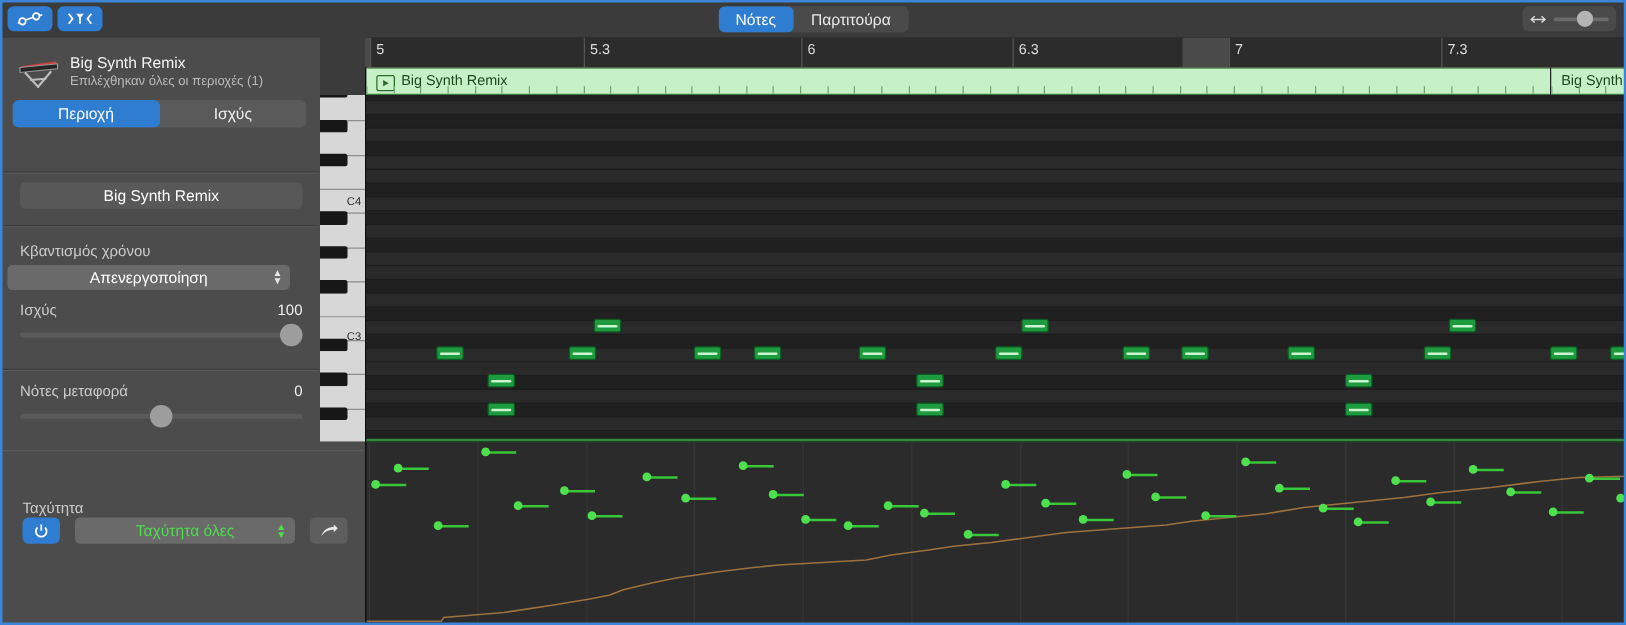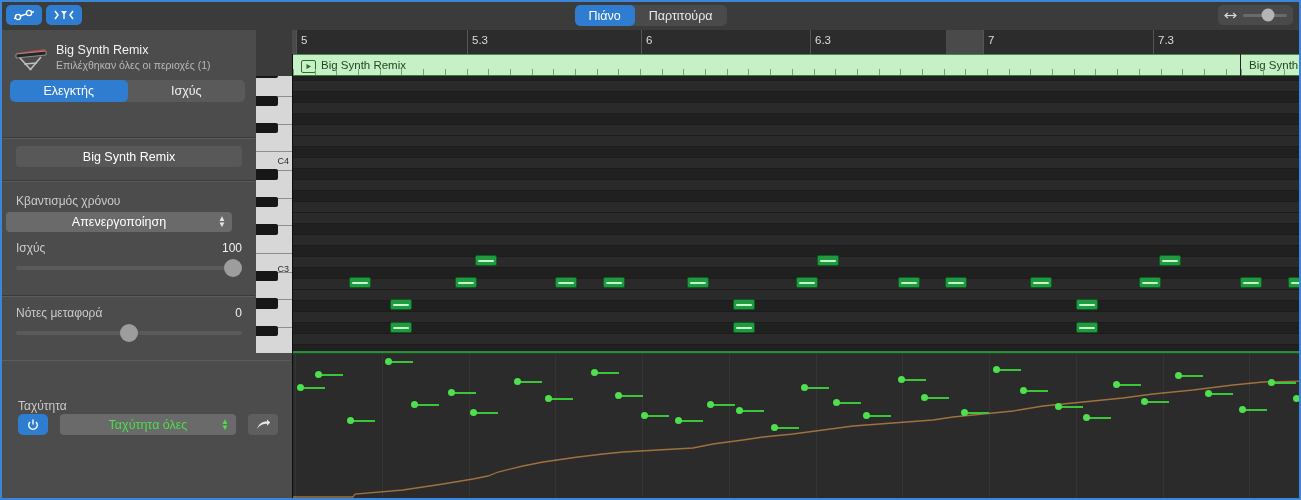--- a/index.html
+++ b/index.html
@@ -480,21 +480,21 @@
     </div>
     <div class="tool-btn b2">
       <svg width="22" height="12" viewBox="0 0 22 12">
         <path d="M2 2 L5 6 L2 10" fill="none" stroke="#fff" stroke-width="1.5"></path>
         <path d="M20 2 L17 6 L20 10" fill="none" stroke="#fff" stroke-width="1.5"></path>
         <path d="M8 2 L14 2 L11.7 5 L11.7 10 L10.3 10 L10.3 5 Z" fill="#fff"></path>
       </svg>
     </div>
 
     <div class="tabs-center">
-      <div class="tabc active">Πιάνο</div>
+      <div class="tabc active">Νότες</div>
       <div class="tabc">Παρτιτούρα</div>
     </div>
 
     <div class="zoom-wrap">
       <svg width="13" height="9" viewBox="0 0 13 9">
         <line x1="1.5" y1="4.5" x2="11.5" y2="4.5" stroke="#d8d8d8" stroke-width="1.2"></line>
         <path d="M3.8 2 L1 4.5 L3.8 7" fill="none" stroke="#d8d8d8" stroke-width="1.2"></path>
         <path d="M9.2 2 L12 4.5 L9.2 7" fill="none" stroke="#d8d8d8" stroke-width="1.2"></path>
       </svg>
       <div class="zoom-track">
@@ -515,21 +515,21 @@
             <line x1="30" y1="15" x2="19" y2="28" stroke="#bdbdbd" stroke-width="1.7"></line>
             <line x1="13" y1="22" x2="26" y2="21" stroke="#bdbdbd" stroke-width="1.5"></line>
           </svg>
         </div>
         <div class="insp-titles">
           <div class="insp-title">Big Synth Remix</div>
           <div class="insp-sub">Επιλέχθηκαν όλες οι περιοχές (1)</div>
         </div>
       </div>
       <div class="seg">
-        <div class="on">Ελεγκτής</div>
+        <div class="on">Περιοχή</div>
         <div>Ισχύς</div>
       </div>
     </div>
 
     <div class="panel-sep" style="top: 107px;"></div>
 
     <div class="namefield">Big Synth Remix</div>
 
     <div class="panel-sep" style="top: 150px;"></div>
 

